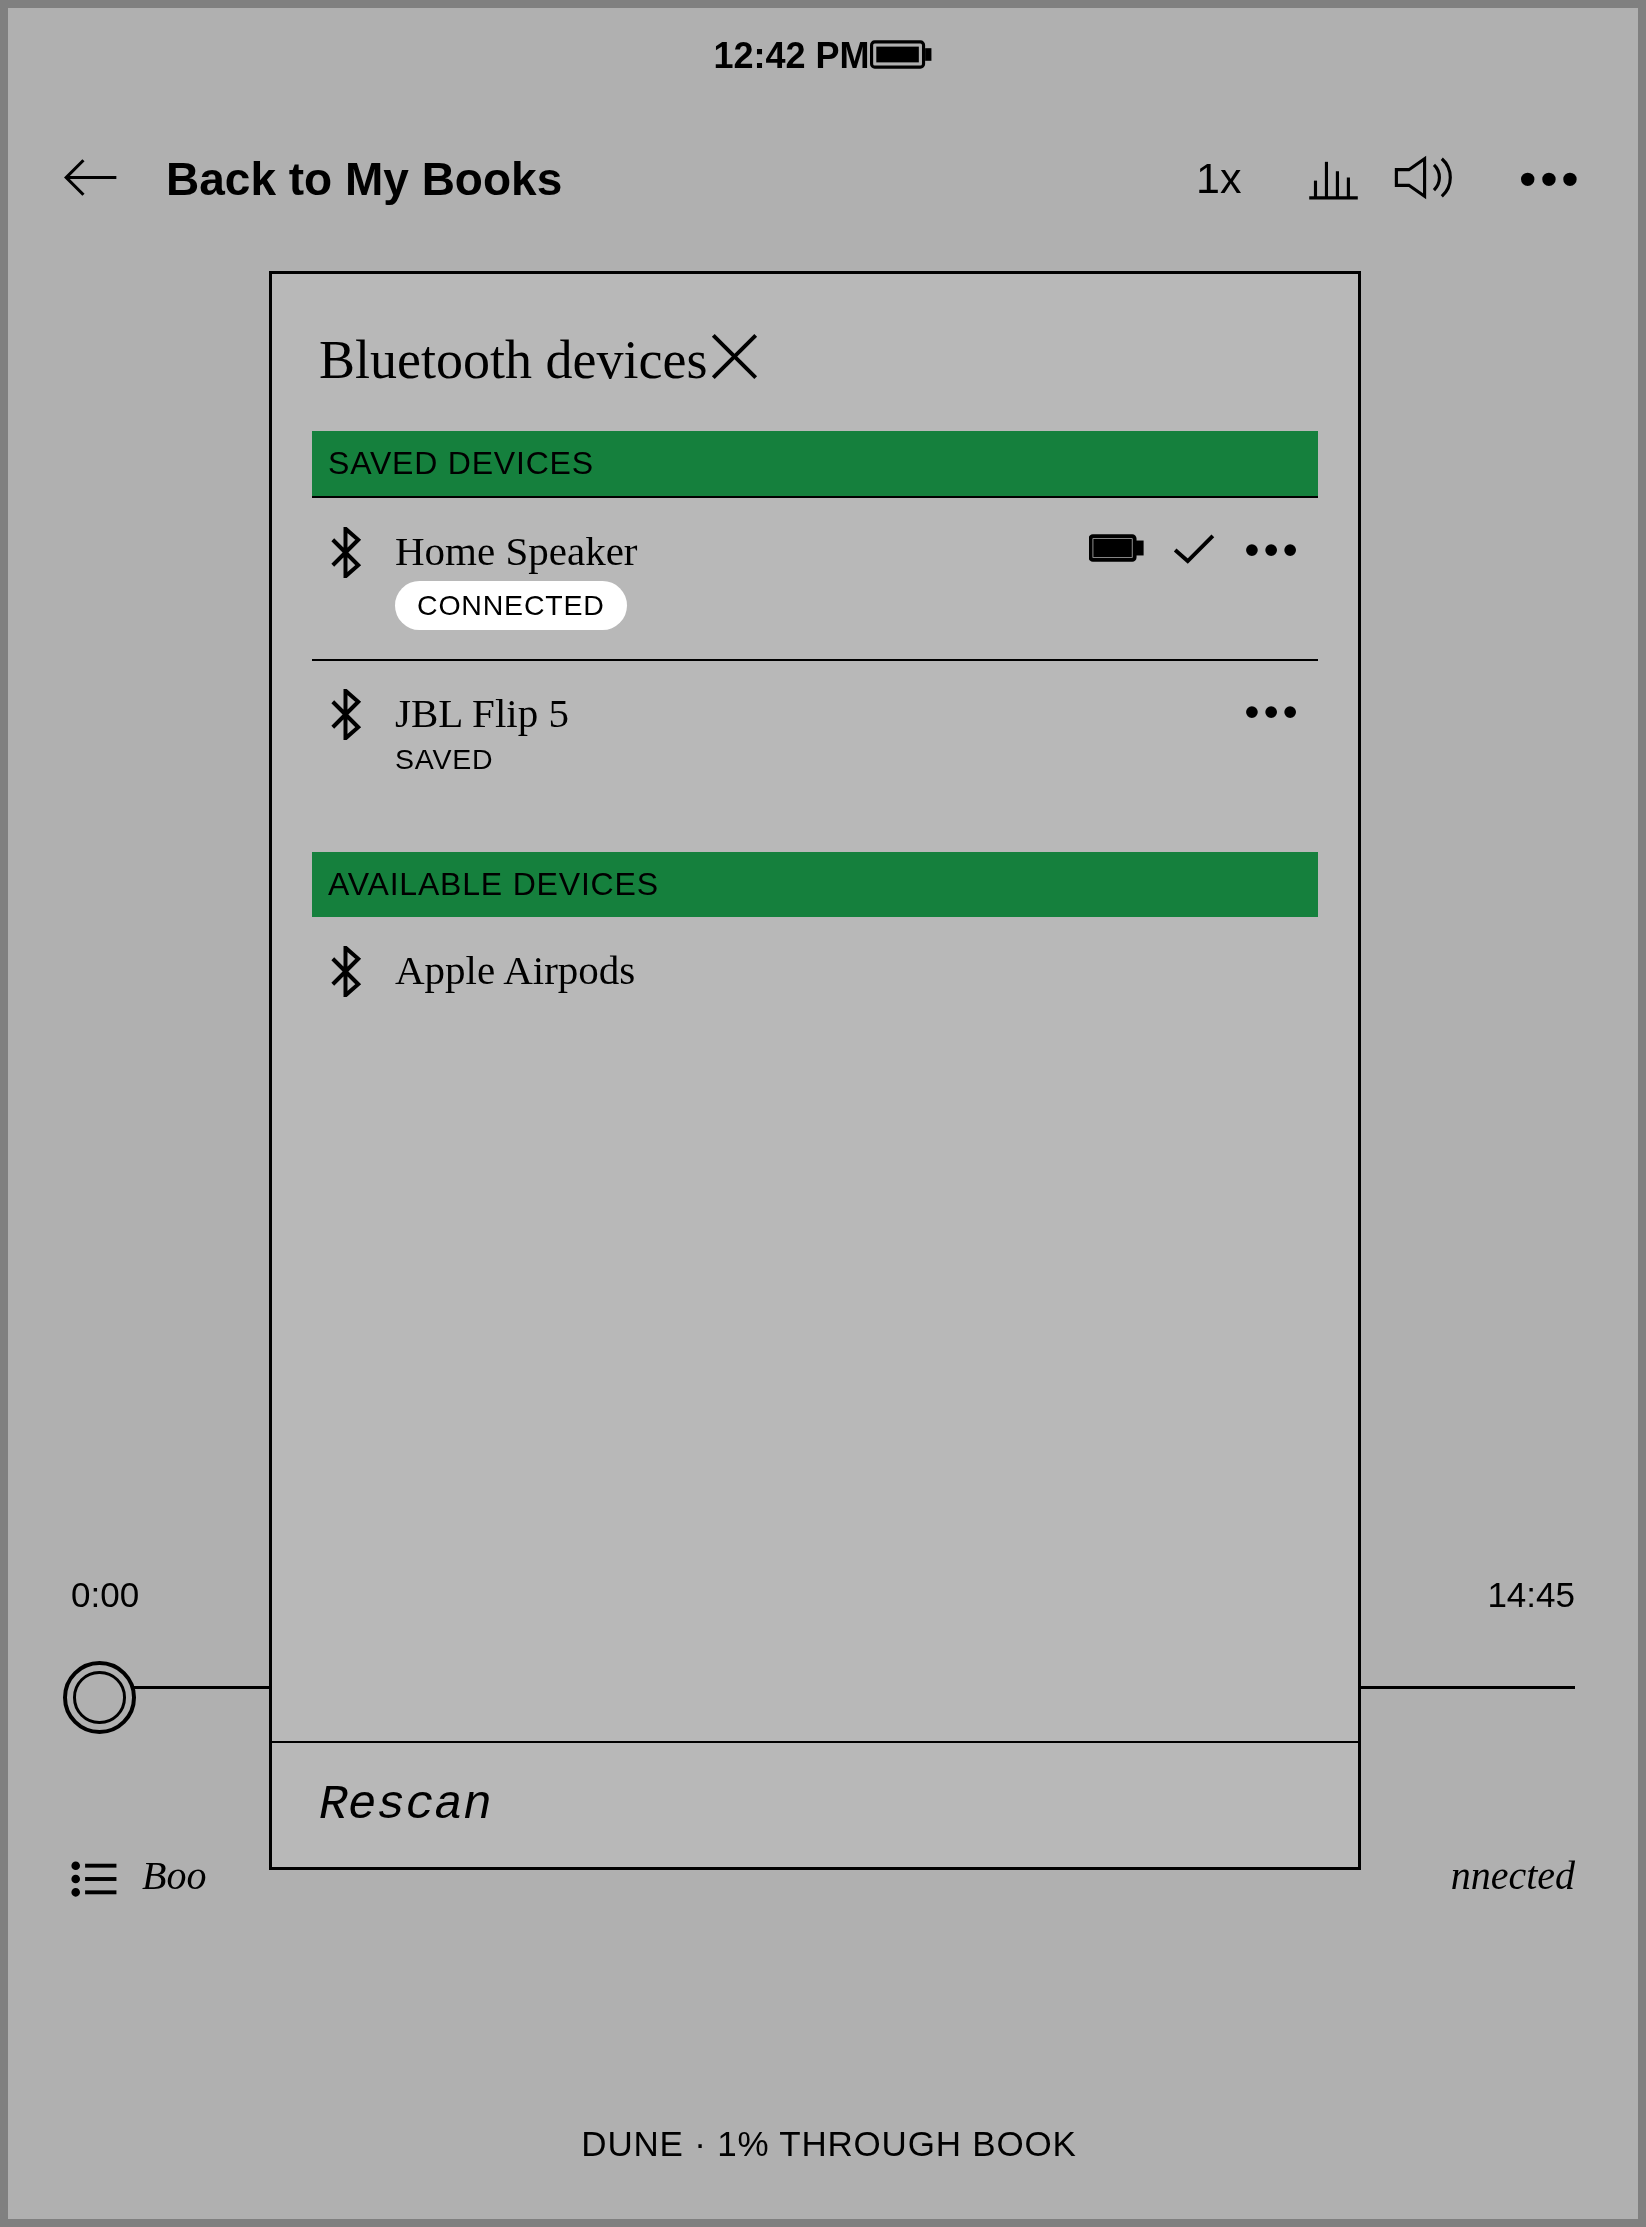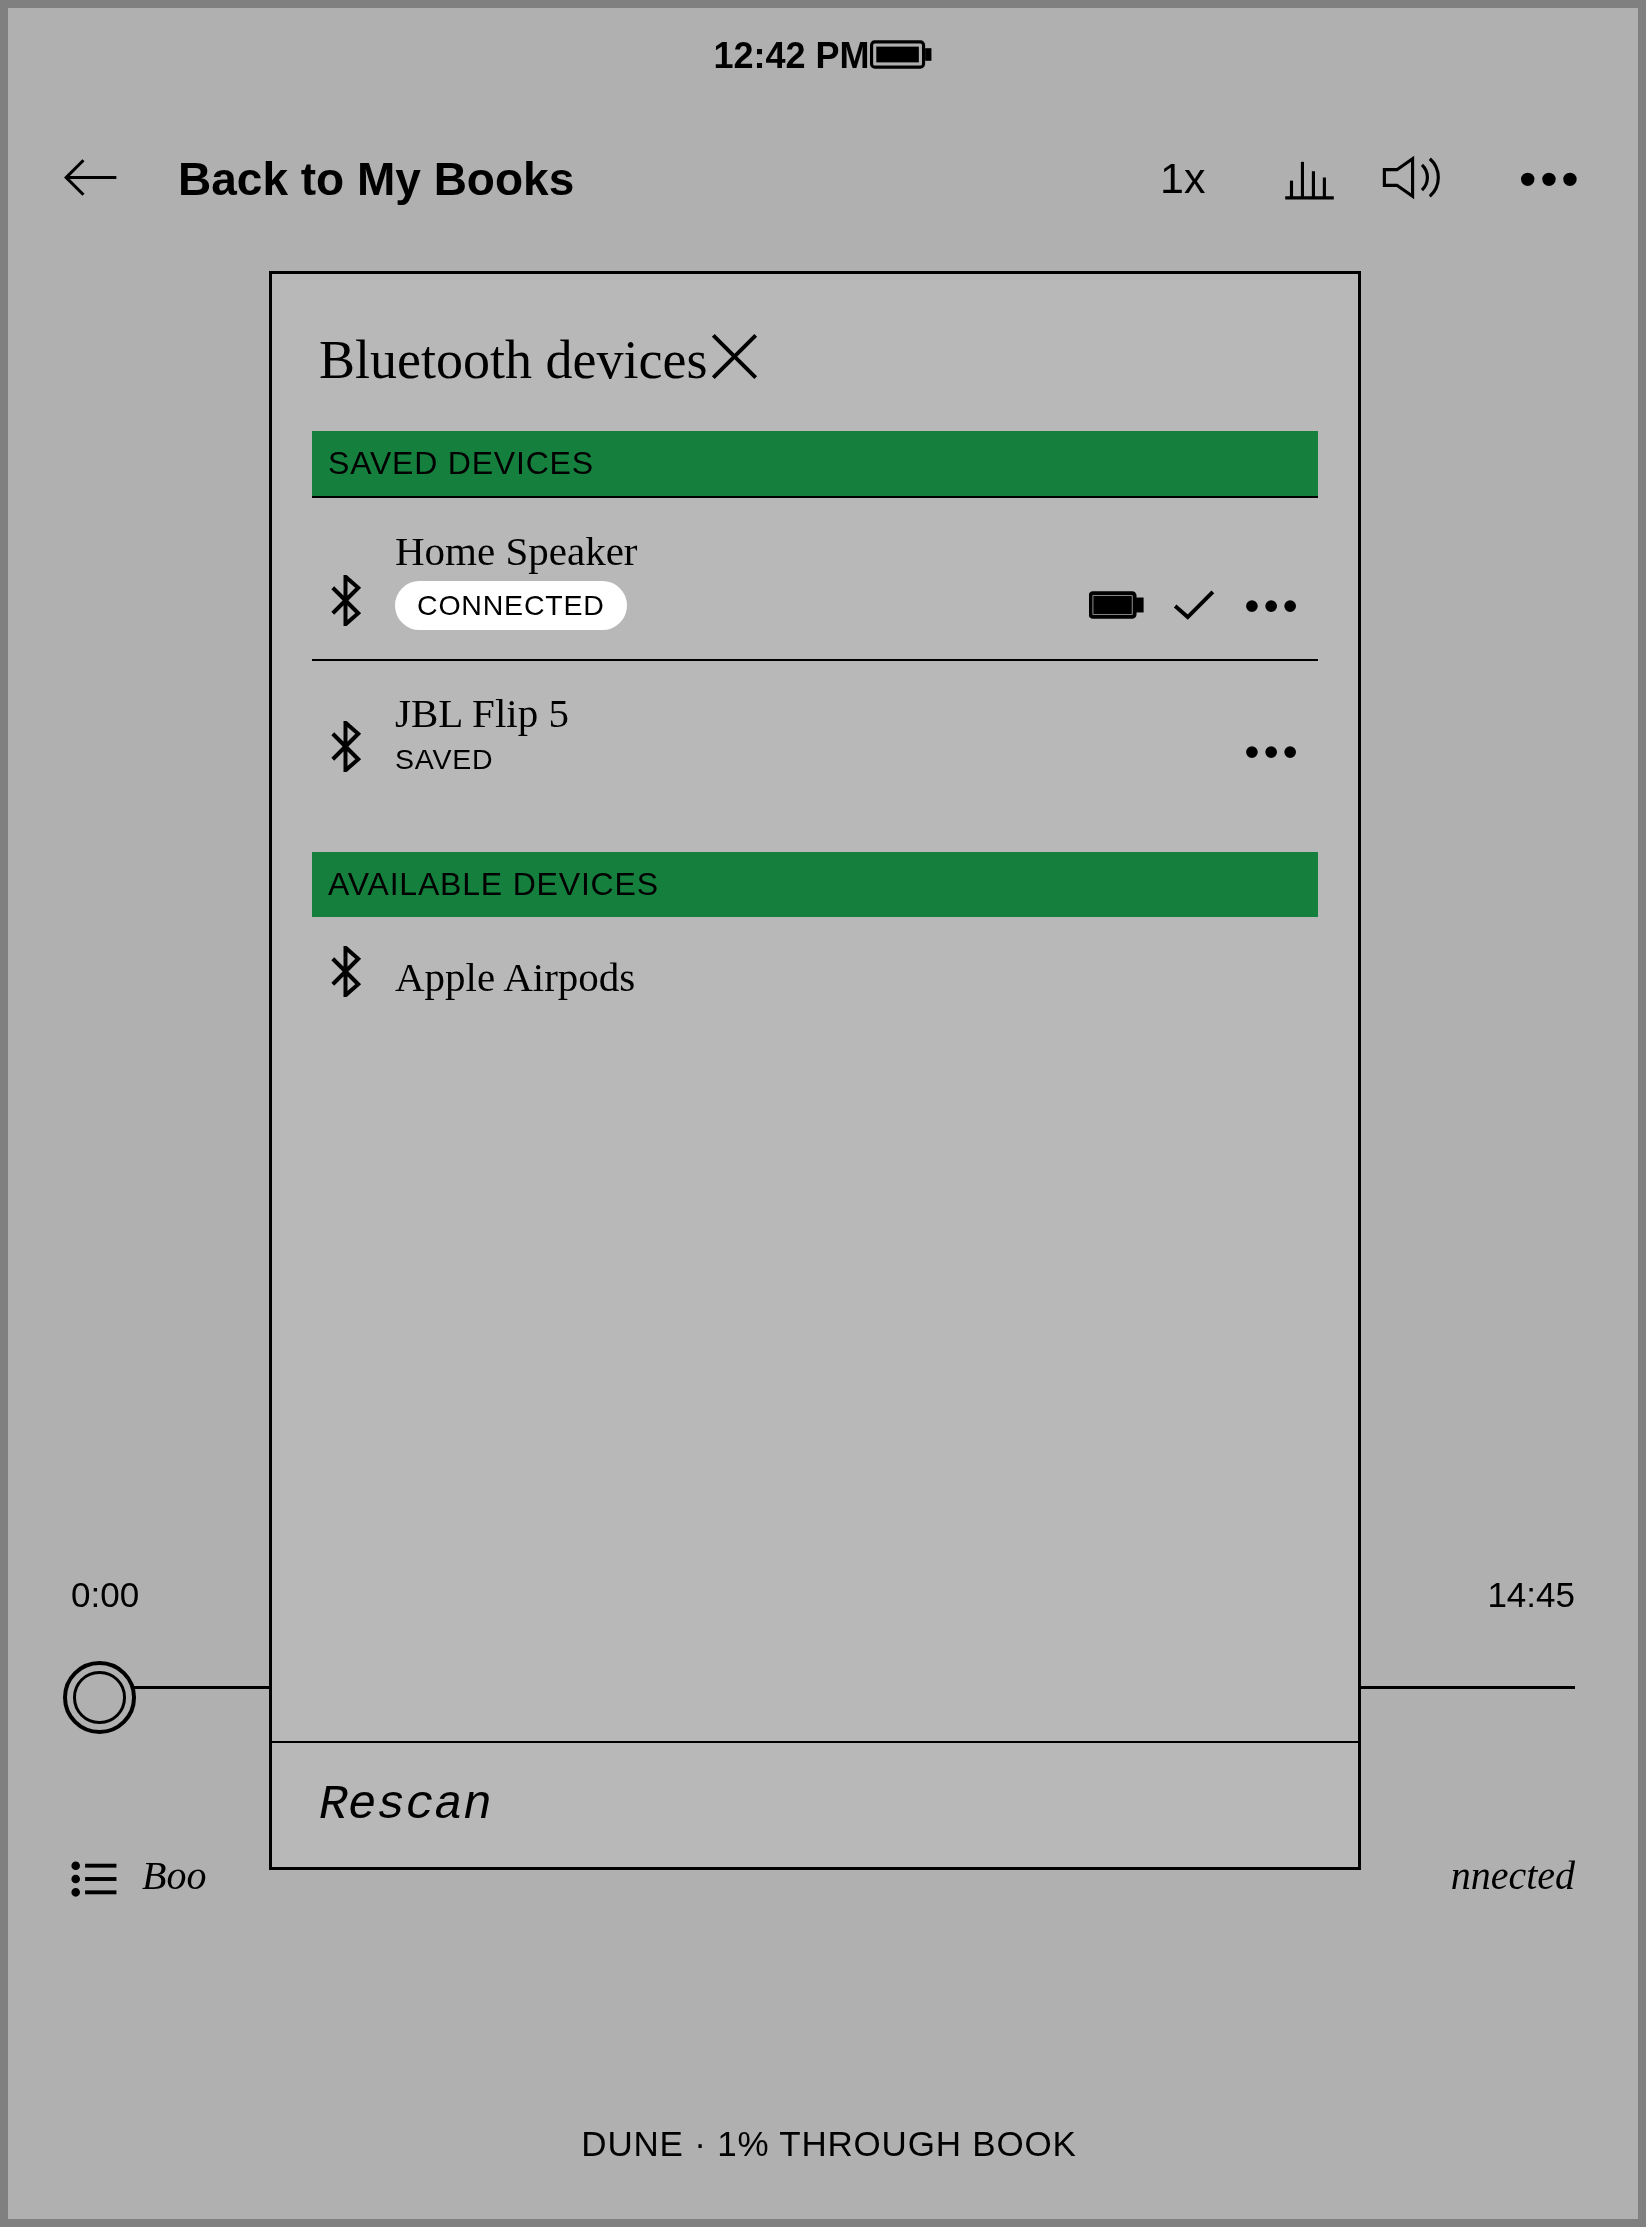--- a/index.html
+++ b/index.html
@@ -26,21 +26,21 @@
     font-family: -apple-system, Helvetica, Arial, sans-serif;
   }
   .status-time { font-size:36px; font-weight:600; }
   .status-batt svg { width:63px; height:35px; }
   
   .toolbar {
     position:absolute; top:119px; left:0; right:0;
     height:103px;
     display:flex; align-items:center;
     padding:0 55px;
-    gap:44px;
+    gap:32px;
     font-family: -apple-system, Helvetica, Arial, sans-serif;
   }
   .toolbar .back-arrow svg { width:55px; height:47px; stroke:#000; stroke-width:4; fill:none; }
   .toolbar .back-label { font-size:46px; font-weight:700; margin-left:16px; }
   .toolbar .spacer { flex:1; }
   .toolbar .speed { font-size:43px; font-weight:400; margin-right:32px;}
   .toolbar .eq svg { width:55px; height:47px; stroke:#000; stroke-width:4; fill:none;}
   .toolbar .vol svg { width:71px; height:47px; stroke:#000; stroke-width:4; fill:none;}
   .toolbar .more { font-size:47px; letter-spacing:4.7px; font-weight:900; margin-left:24px;}
   
@@ -96,21 +96,21 @@
     margin:0 40px;
     padding:14.2px 16px;
     font-family: -apple-system, Helvetica, Arial, sans-serif;
     font-size:32px; letter-spacing:0.8px;
     border-bottom:2.4px solid #000;
   }
   .device-row {
     margin:0 40px;
     padding:28.5px 16px 28.5px 16px;
     border-bottom:2.4px solid #000;
-    display:flex; align-items:flex-end; gap:32px;
+    display:flex; align-items:flex-start; gap:32px;
   }
   .device-row.no-border { border-bottom:none; }
   .bt-icon svg{ width:35px; height:51px; stroke:#000; stroke-width:5; fill:none;}
   .dev-text { flex:1; }
   .dev-name { font-size:41px; font-family:Georgia,serif; }
   .dev-status {
     display:inline-block;
     font-family: -apple-system, Helvetica, Arial, sans-serif;
     font-size:28.5px; letter-spacing:0.8px;
     margin-top:6.3px;

